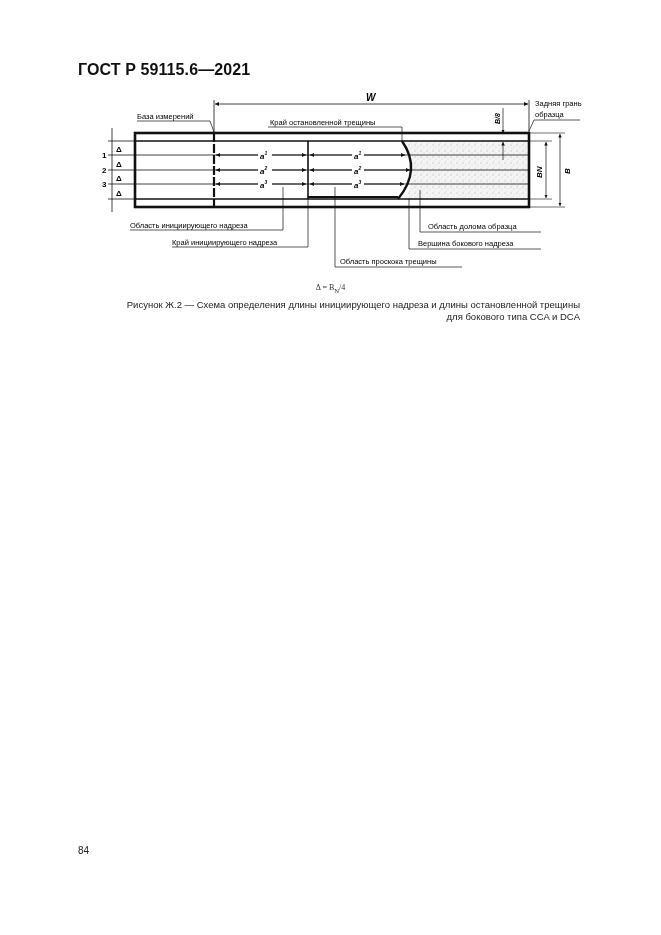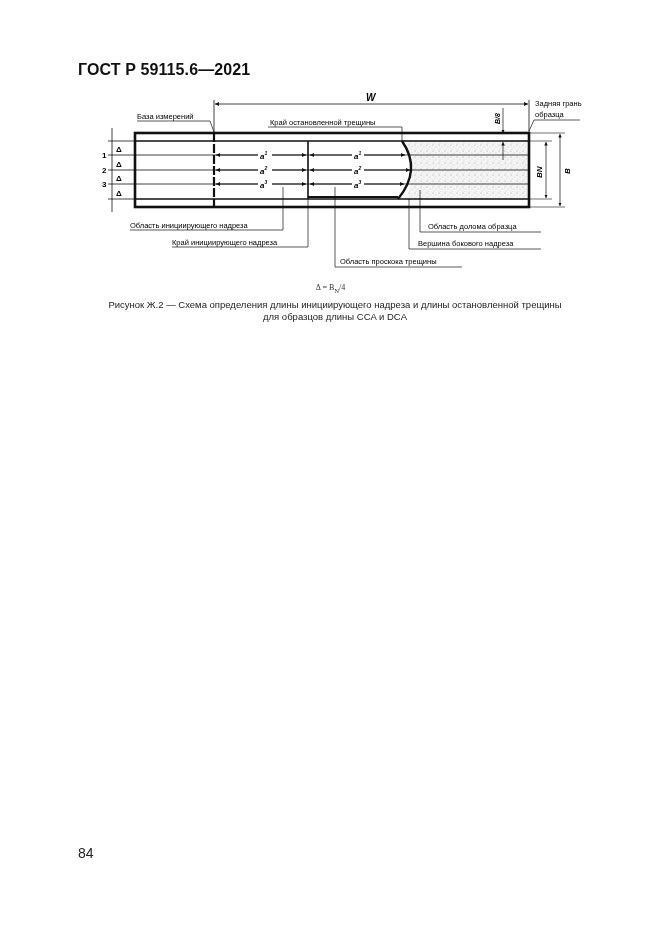--- a/index.html
+++ b/index.html
@@ -1,21 +1,21 @@
 <!DOCTYPE html>
 <html><head>
 <meta charset="utf-8">
 <style>
   html,body{margin:0;padding:0;background:#fff;}
   body{width:661px;height:935px;position:relative;overflow:hidden;font-family:"Liberation Sans",sans-serif;color:#111;}
   .header{position:absolute;left:78px;top:61px;font-size:16px;font-weight:bold;letter-spacing:0.1px;}
   .figure{position:absolute;left:0;top:0;width:661px;height:280px;}
   .formula{position:absolute;left:0;width:661px;top:283px;text-align:center;font-family:"Liberation Serif",serif;font-size:8px;color:#333;}
-  .caption{position:absolute;left:90px;width:490px;top:299px;text-align:center;font-size:9.5px;line-height:11.5px;color:#222;}
-  .pagenum{position:absolute;left:78px;top:845px;font-size:14px;color:#222;}
+  .caption{position:absolute;left:90px;width:490px;top:299px;text-align:right;font-size:9.5px;line-height:11.5px;color:#222;}
+  .pagenum{position:absolute;left:78px;top:845px;font-size:10px;color:#222;}
   svg text{font-family:"Liberation Sans",sans-serif;}
 </style>
 </head>
 <body>
 
 <div class="header">ГОСТ Р 59115.6—2021</div>
 
 <svg class="figure" width="661" height="280" viewBox="0 0 661 280">
   <defs>
     <pattern id="stipple" width="6" height="6" patternUnits="userSpaceOnUse">
@@ -127,16 +127,16 @@
 
   <line x1="409" y1="199" x2="409" y2="249" stroke="#111" stroke-width="0.7"></line>
   <line x1="409" y1="249" x2="541" y2="249" stroke="#111" stroke-width="0.7"></line>
   <text x="418" y="246" font-size="7.5">Вершина бокового надреза</text>
 </svg>
 
 <div class="formula"><span>Δ = B</span><sub>N</sub><span>/4</span></div>
 
 <div class="caption">
   <div>Рисунок Ж.2 — Схема определения длины инициирующего надреза и длины остановленной трещины</div>
-  <div>для образцов длины CCA и DCA</div>
+  <div>для бокового типа CCA и DCA</div>
 </div>
 
 <div class="pagenum">84</div>
 
 </body></html>

